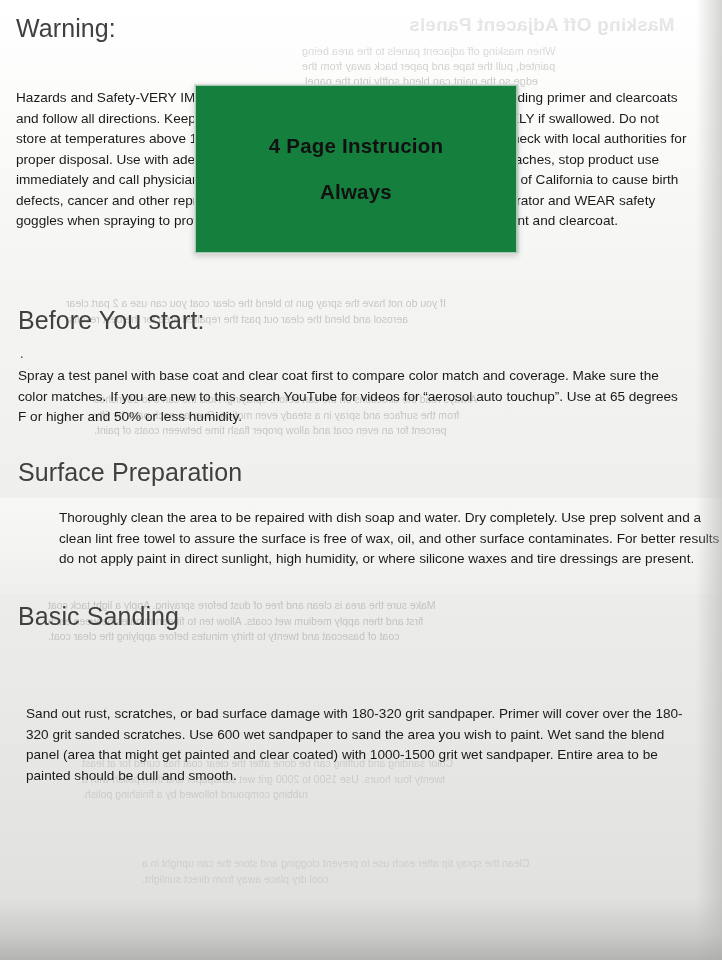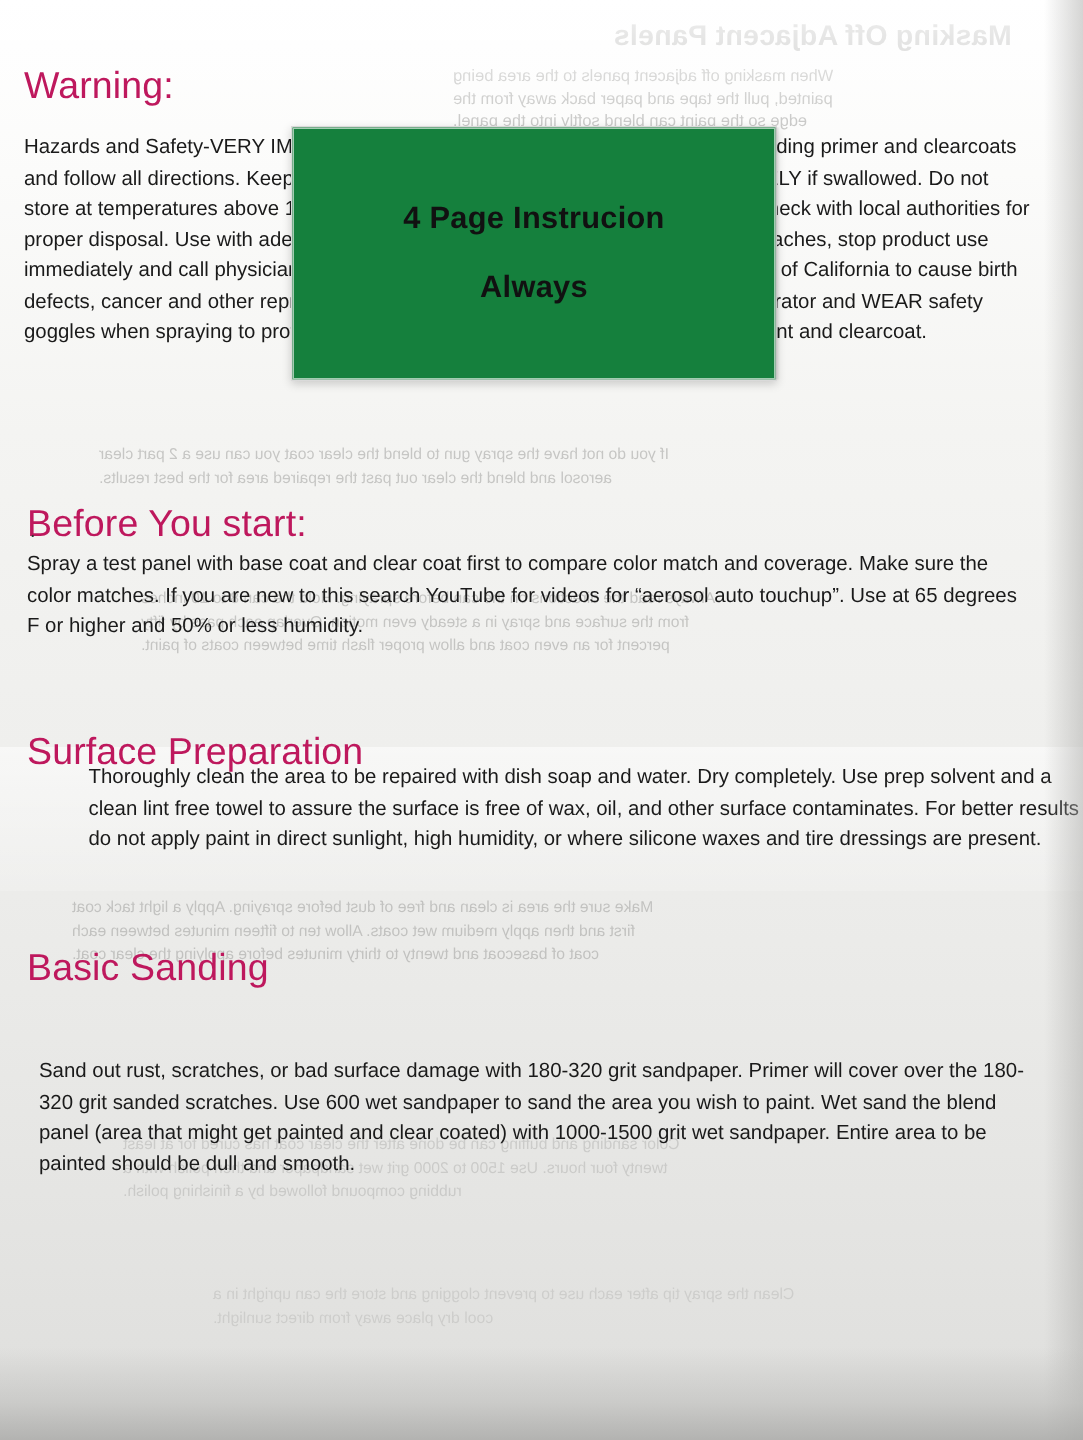--- a/index.html
+++ b/index.html
@@ -119,23 +119,22 @@
   
   #content {
     position: absolute;
     inset: 0;
   }
 
   .heading {
     position: absolute;
     font-size: 25px;
     font-weight: 400;
-    color: #be185d;
+    color: #404040;
     letter-spacing: .1px;
-    margin-top: 29px;
   }
   .para {
     position: absolute;
     font-size: 13.6px;
     line-height: 20.5px;
     color: #1a1a1a;
     text-align: left;
   }
 
   #warning-heading { left: 16px; top: 14px; }

